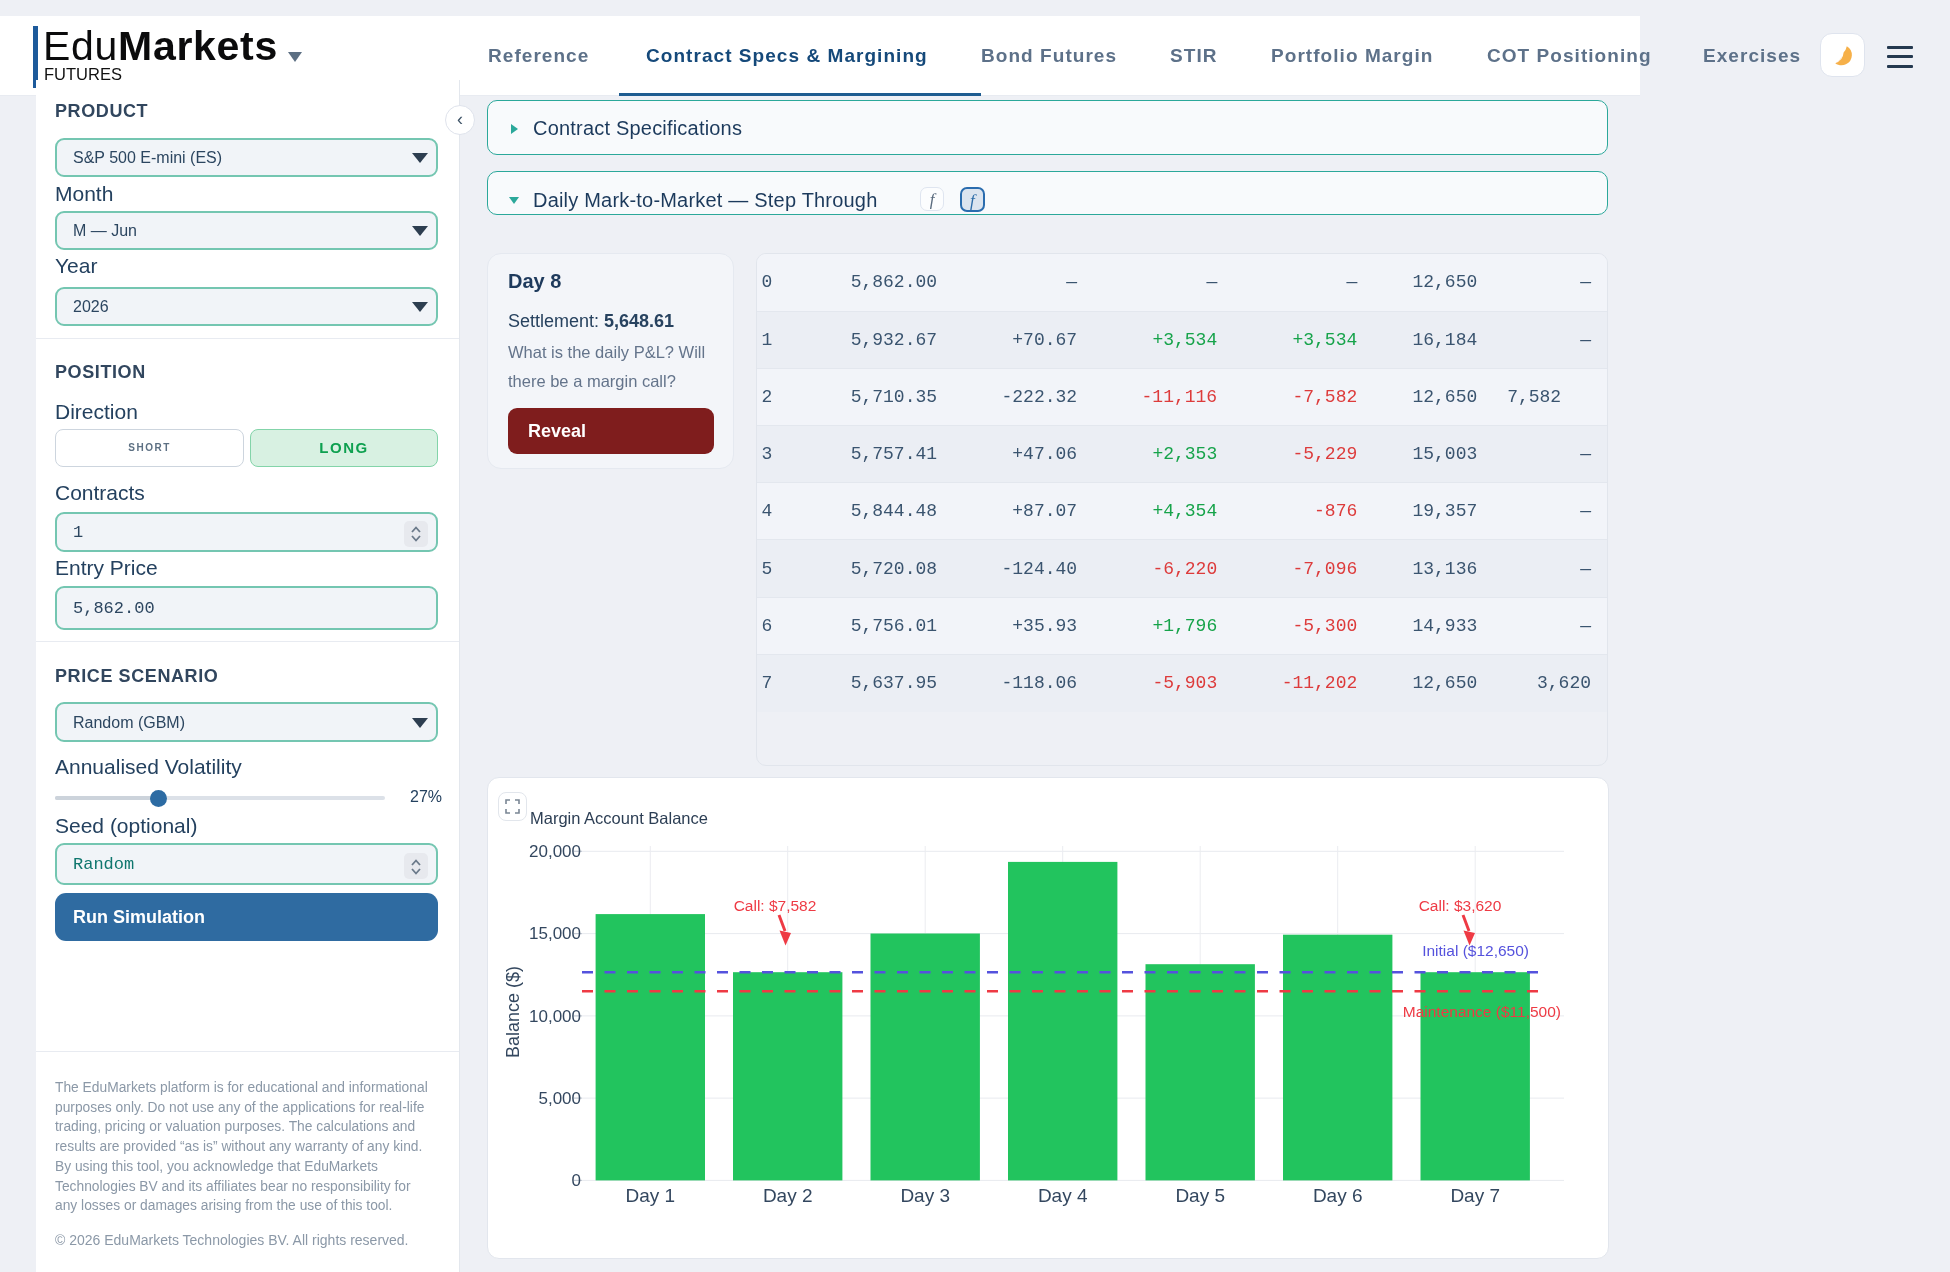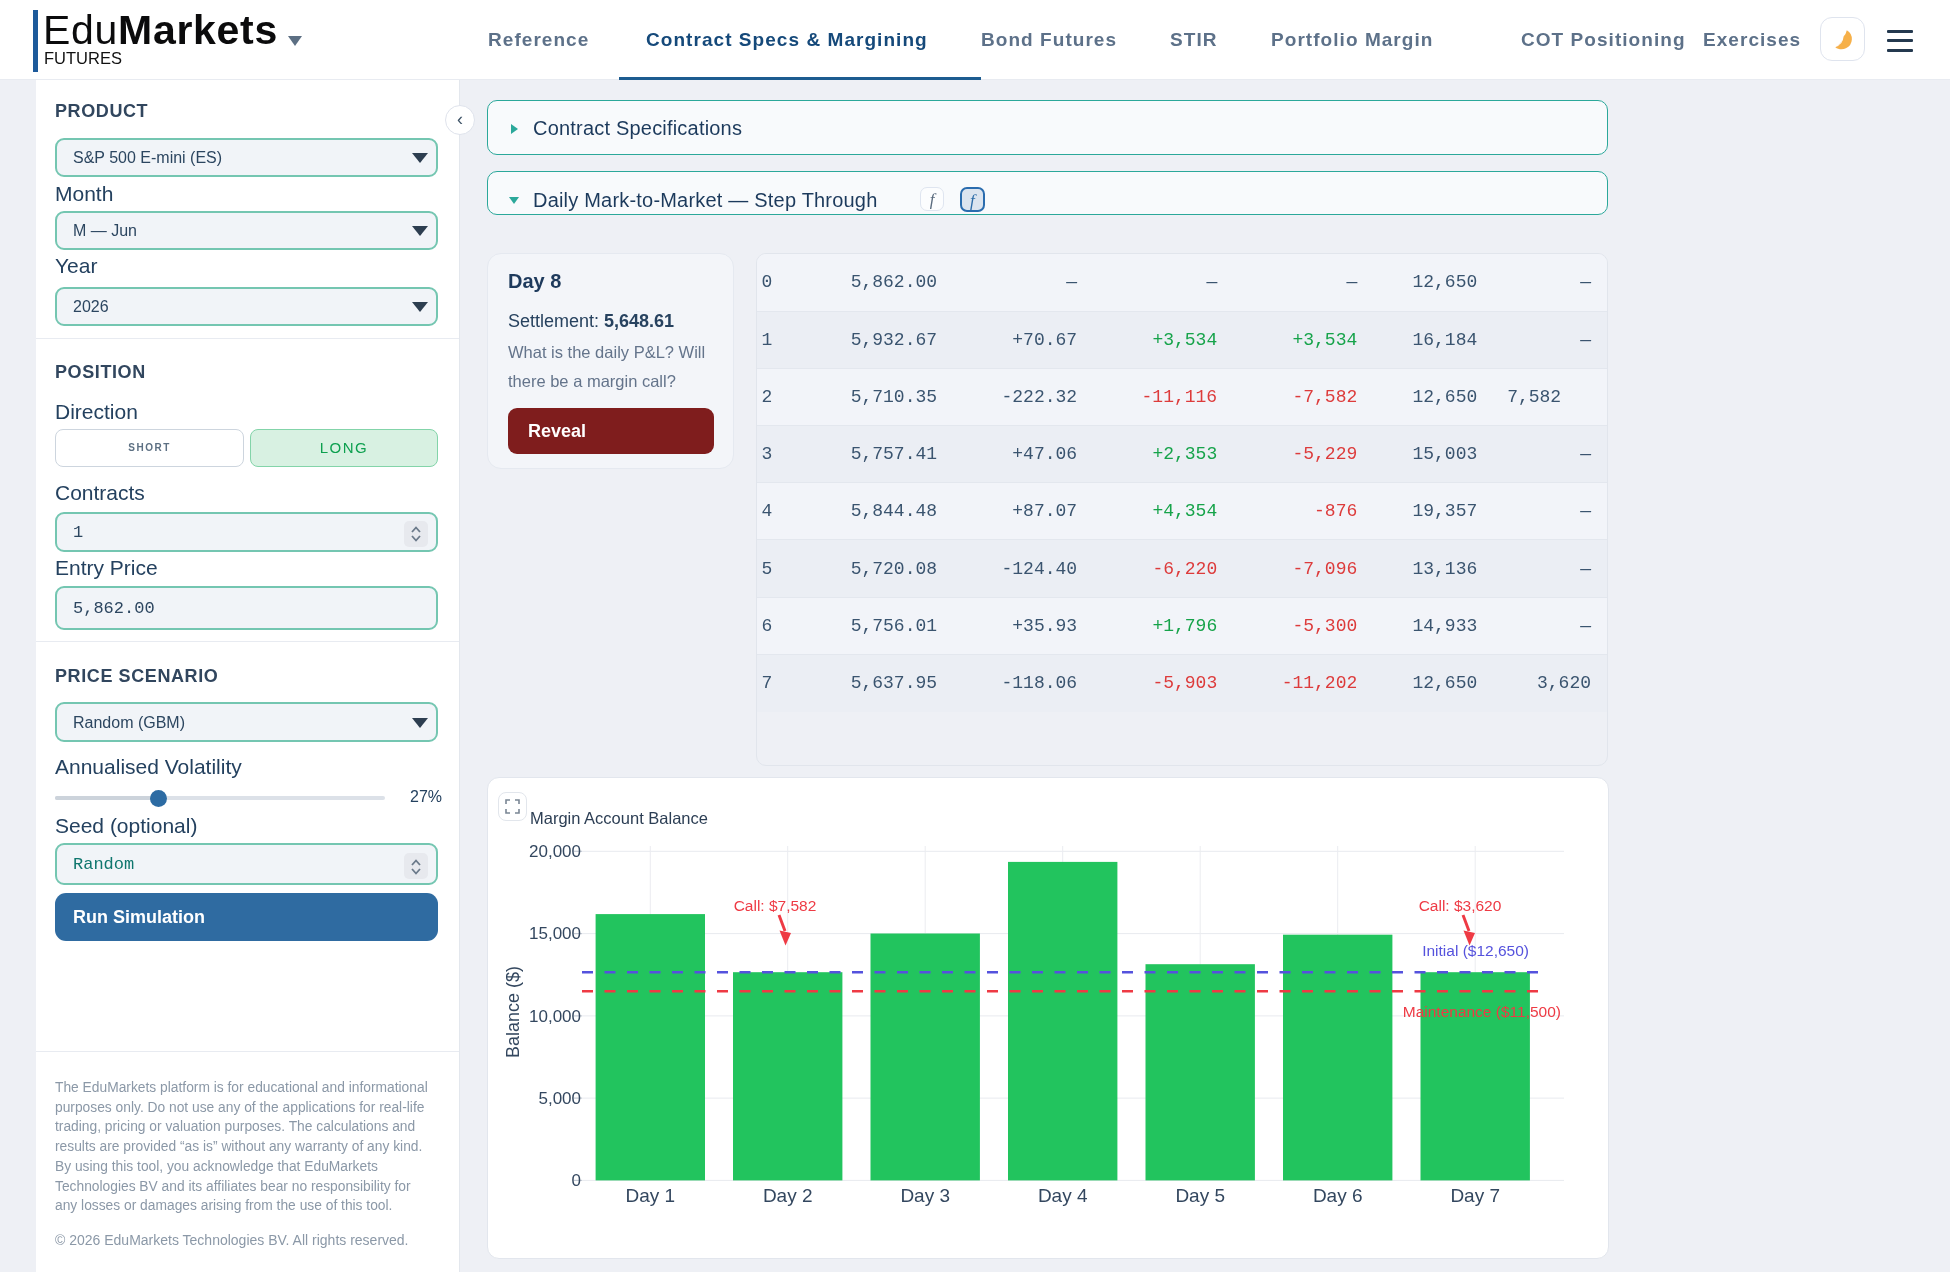--- a/index.html
+++ b/index.html
@@ -1,40 +1,40 @@
 <!DOCTYPE html>
 <html><head>
 <meta charset="utf-8">
 <style>
   * { margin:0; padding:0; box-sizing:border-box; }
   html,body { width:1950px; height:1272px; overflow:hidden; }
   body { font-family:"Liberation Sans", sans-serif; background:#eef0f5; position:relative; }
   
-  #header { position:absolute; left:0; top:0; width:1950px; height:80px; background:#fff; border-bottom:1px solid #e8ebf1; }
+  #header { position:absolute; left:0; top:16px; width:1640px; height:80px; background:#fff; border-bottom:1px solid #e8ebf1; }
   #logobar { position:absolute; left:33px; top:10px; width:5px; height:62px; background:#1d5a9b; }
   #logotext { position:absolute; left:43px; top:7px; font-size:41px; color:#0b0b0c; letter-spacing:0.7px; }
   #logotext b { font-weight:bold; }
   #logosub { position:absolute; left:44px; top:50px; font-size:16.5px; letter-spacing:0px; color:#111; line-height:1; }
   .logocaret { position:absolute; left:288px; top:36px; width:0; height:0; border-left:7px solid transparent; border-right:7px solid transparent; border-top:10px solid #5c6f83; }
   .nav { position:absolute; top:0; height:80px; line-height:80px; font-size:19px; font-weight:bold; letter-spacing:1.05px; color:#5d7189; white-space:nowrap; }
   .nav.active { color:#15497a; }
   #navline { position:absolute; left:619px; top:77px; width:362px; height:3px; background:#1d5c90; }
   #moonbtn { position:absolute; left:1820px; top:17px; width:45px; height:44px; border:1px solid #dfe4ee; border-radius:12px; background:#fff; }
   .hbar { position:absolute; left:1887px; width:26px; height:3px; background:#24394f; border-radius:1px; }
   
   #sidebar { position:absolute; left:36px; top:80px; width:424px; height:1192px; background:#fff; border-right:1px solid #e3e7ed; }
   .shead { position:absolute; left:55px; font-size:18px; font-weight:bold; letter-spacing:0.6px; color:#31465e; line-height:1; }
   .slabel { position:absolute; left:55px; font-size:21px; color:#24415f; line-height:1; }
   .sel { position:absolute; left:55px; width:383px; height:39px; background:#f1f4f8; border:2px solid #74c6b1; border-radius:9px; font-size:16px; color:#2c4660; line-height:36px; padding-left:16px; }
   .sel .caret { position:absolute; right:8px; top:13px; width:0; height:0; border-left:8.5px solid transparent; border-right:8.5px solid transparent; border-top:10px solid #2d3e50; }
   .inp { position:absolute; left:55px; width:383px; background:#f1f4f8; border:2px solid #74c6b1; border-radius:9px; font-family:"Liberation Mono",monospace; font-size:17px; color:#2c4660; padding-left:16px; }
   .spin { position:absolute; right:8px; width:24px; background:#e7e9ee; border-radius:5px; color:#6b7a8a; text-align:center; }
   .divider { position:absolute; left:0px; width:423px; height:1px; background:#e8ebf1; }
   #shortbtn { position:absolute; left:55px; top:429px; width:189px; height:38px; background:#fff; border:1.5px solid #cdd5de; border-radius:8px; text-align:center; line-height:35px; font-size:10px; font-weight:bold; letter-spacing:1.5px; color:#5d7083; }
-  #longbtn { position:absolute; left:250px; top:429px; width:188px; height:38px; background:#d8f1e2; border:1.5px solid #83d4a9; border-radius:8px; text-align:center; line-height:35px; font-size:15px; font-weight:normal; letter-spacing:1.5px; color:#0da04f; }
+  #longbtn { position:absolute; left:250px; top:429px; width:188px; height:38px; background:#d8f1e2; border:1.5px solid #83d4a9; border-radius:8px; text-align:center; line-height:35px; font-size:15px; font-weight:bold; letter-spacing:1.5px; color:#0da04f; }
   #slidertrack { position:absolute; left:55px; top:796px; width:330px; height:4px; background:#dce1e8; border-radius:2px; }
   #sliderthumb { position:absolute; left:149.5px; top:789.5px; width:17px; height:17px; border-radius:50%; background:#2c6ba3; }
   #runbtn { position:absolute; left:55px; top:893px; width:383px; height:48px; background:#2f6ba1; border-radius:11px; color:#fff; font-size:18px; font-weight:bold; line-height:48px; padding-left:18px; }
   #disclaimer { position:absolute; left:55px; top:1078px; width:380px; font-size:13.8px; line-height:19.7px; color:#8b98a7; }
   #copyright { position:absolute; left:55px; top:1232px; font-size:14px; color:#8b98a7; }
   #collapsebtn { position:absolute; left:445px; top:105px; width:30px; height:30px; border-radius:50%; background:#fff; border:1px solid #dfe3ec; color:#3d5266; text-align:center; line-height:27px; font-size:18px; }
   
   .panel { position:absolute; left:487px; width:1121px; background:#f8fafc; border:1.5px solid #2ba89a; border-radius:10px; }
   .ptitle { font-size:20px; font-weight:normal; color:#1c3a5c; letter-spacing:0.2px; }
   .tri-r { display:inline-block; width:0; height:0; border-top:5px solid transparent; border-bottom:5px solid transparent; border-left:7.5px solid #2ba89a; }
@@ -63,21 +63,21 @@
 <div id="header">
   <div id="logobar"></div>
   <div id="logotext">Edu<b>Markets</b></div>
   <div id="logosub">FUTURES</div>
   <div class="logocaret"></div>
   <div class="nav" style="left:488px;">Reference</div>
   <div class="nav active" style="left:646px;">Contract Specs &amp; Margining</div>
   <div class="nav" style="left:981px;">Bond Futures</div>
   <div class="nav" style="left:1170px;">STIR</div>
   <div class="nav" style="left:1271px;">Portfolio Margin</div>
-  <div class="nav" style="left:1487px;margin-left:34px;">COT Positioning</div>
+  <div class="nav" style="left:1487px;">COT Positioning</div>
   <div class="nav" style="left:1703px;">Exercises</div>
   <div id="navline"></div>
   <div id="moonbtn">
     <svg width="26" height="26" style="position:absolute;left:9px;top:9px" viewBox="0 0 26 26">
       <path d="M16.8 3.2 A10.2 10.2 0 0 1 15.9 21.3 C12.9 22.9 8.2 22.6 5.3 20.3 A12.6 12.6 0 0 0 13.6 9.5 A12.8 12.8 0 0 0 16.8 3.2 Z" fill="#f6b049"></path>
       <path d="M5.3 20.3 A12.6 12.6 0 0 0 12 12.4 C11 16.4 8.6 19.3 5.3 20.3 Z" fill="#ee8d2e"></path>
     </svg>
   </div>
   <div class="hbar" style="top:30px;"></div>
   <div class="hbar" style="top:39px;"></div>

